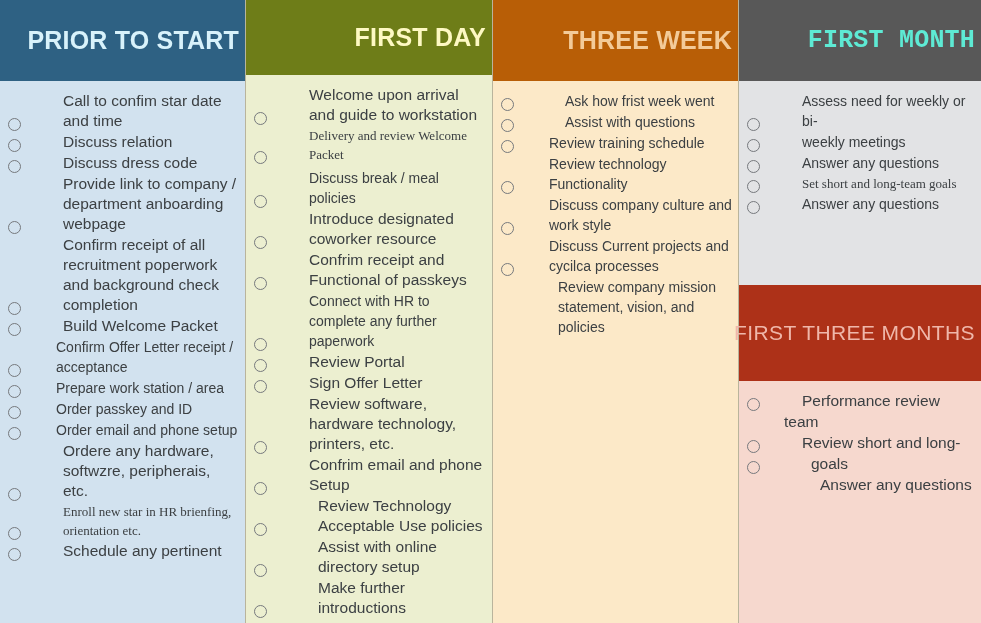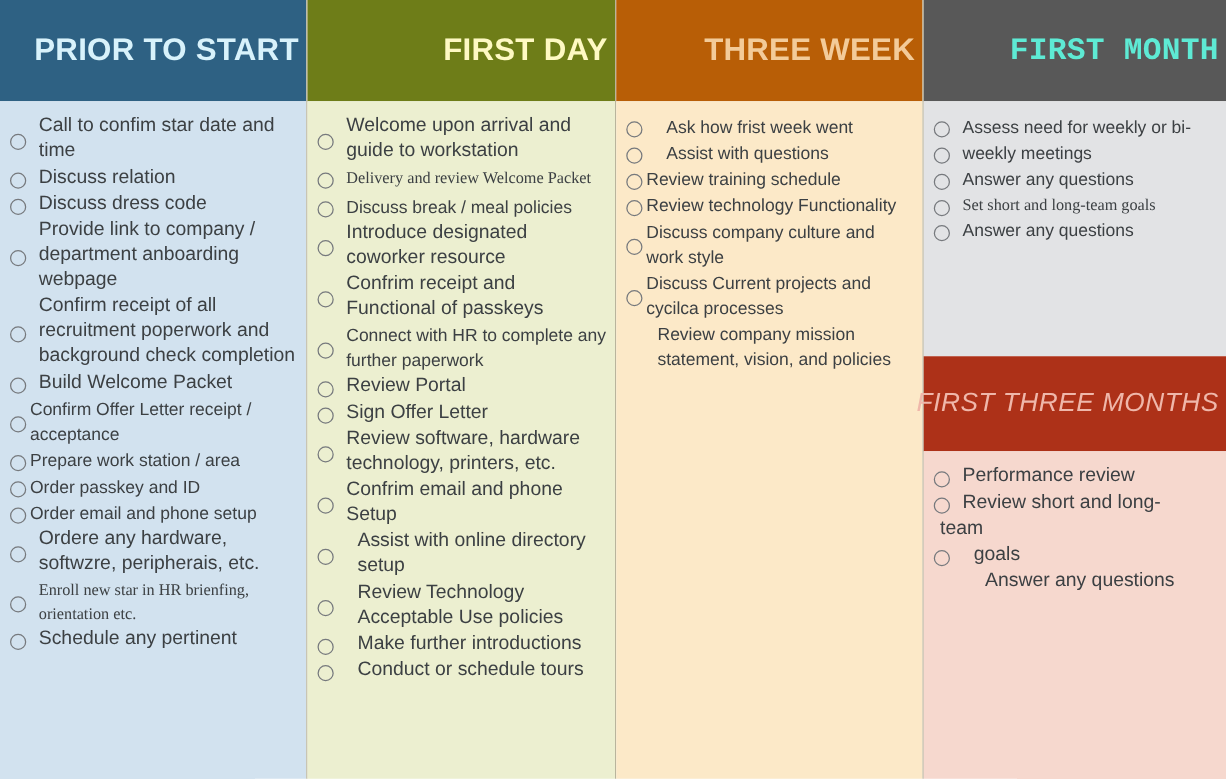--- a/index.html
+++ b/index.html
@@ -79,23 +79,24 @@
   }
   .body-blue   { background: #d2e2ef; }
   .body-olive  { background: #ecefd0; }
   .body-orange { background: #fce9c8; }
   .body-gray   { background: #e2e3e5; }
   .body-rust   { background: #f6d8ce; }
 
   
   .item {
     display: flex;
-    align-items: center;
+    align-items: flex-end;
     color: #3c4043;
     margin-bottom: 1px;
+    gap: 32px;
   }
   .bullet {
     flex: 0 0 auto;
     width: 11px;
     height: 11px;
     border: 1.4px solid #76797d;
     border-radius: 50%;
     background: transparent;
     margin-right: 7px;
     margin-top: 5px;
@@ -227,25 +228,25 @@
       <div class="item indent-2">
         <span class="bullet"></span>
         <span class="item-text t-lg">Review software, hardware technology, printers, etc.</span>
       </div>
       <div class="item indent-2">
         <span class="bullet"></span>
         <span class="item-text t-lg">Confrim email and phone Setup</span>
       </div>
       <div class="item indent-2">
         <span class="bullet"></span>
+        <span class="item-text t-lg pad-l">Review Technology Acceptable Use policies</span>
+      </div>
+      <div class="item indent-2">
+        <span class="bullet"></span>
         <span class="item-text t-lg pad-l">Assist with online directory setup</span>
-      </div>
-      <div class="item indent-2">
-        <span class="bullet"></span>
-        <span class="item-text t-lg pad-l">Review Technology Acceptable Use policies</span>
       </div>
       <div class="item indent-2">
         <span class="bullet"></span>
         <span class="item-text t-lg pad-l">Make further introductions</span>
       </div>
       <div class="item indent-2">
         <span class="bullet"></span>
         <span class="item-text t-lg pad-l">Conduct or schedule tours</span>
       </div>
 
@@ -313,39 +314,39 @@
         <span class="bullet"></span>
         <span class="item-text t-sm">Set short and long-team goals</span>
       </div>
       <div class="item indent-2">
         <span class="bullet"></span>
         <span class="item-text t-md">Answer any questions</span>
       </div>
 
     </div>
 
-    <div class="col-header header-rust" style="height:76px;font-style:italic;">
+    <div class="col-header header-rust" style="height:96px;">
       <span class="title">FIRST THREE MONTHS</span>
     </div>
     <div class="col-body body-rust">
 
       <div class="item indent-2">
         <span class="bullet"></span>
         <span class="item-text t-lg">Performance review</span>
-      </div>
-      <div class="item indent-2">
-        <span class="bullet"></span>
-        <span class="item-text t-lg">Review short and long-</span>
       </div>
       <div class="item indent-2">
         <span class="bullet hidden"></span>
         <span class="item-text t-lg" style="margin-left:-18px;">team</span>
       </div>
       <div class="item indent-2">
         <span class="bullet"></span>
+        <span class="item-text t-lg">Review short and long-</span>
+      </div>
+      <div class="item indent-2">
+        <span class="bullet"></span>
         <span class="item-text t-lg pad-l">goals</span>
       </div>
       <div class="item indent-2">
         <span class="bullet hidden"></span>
         <span class="item-text t-lg pad-l" style="padding-left:18px;">Answer any questions</span>
       </div>
 
     </div>
   </div>
 

